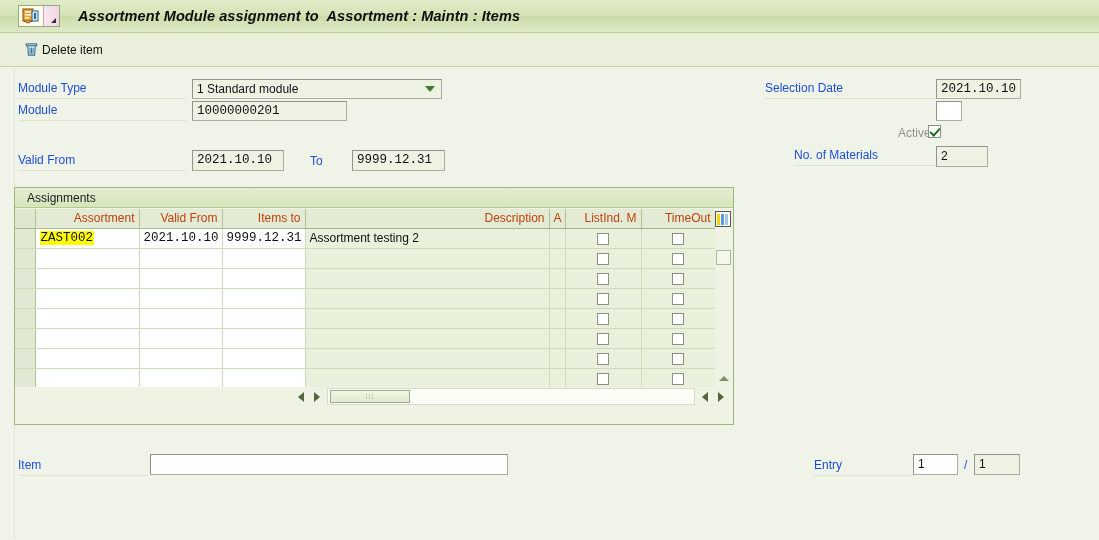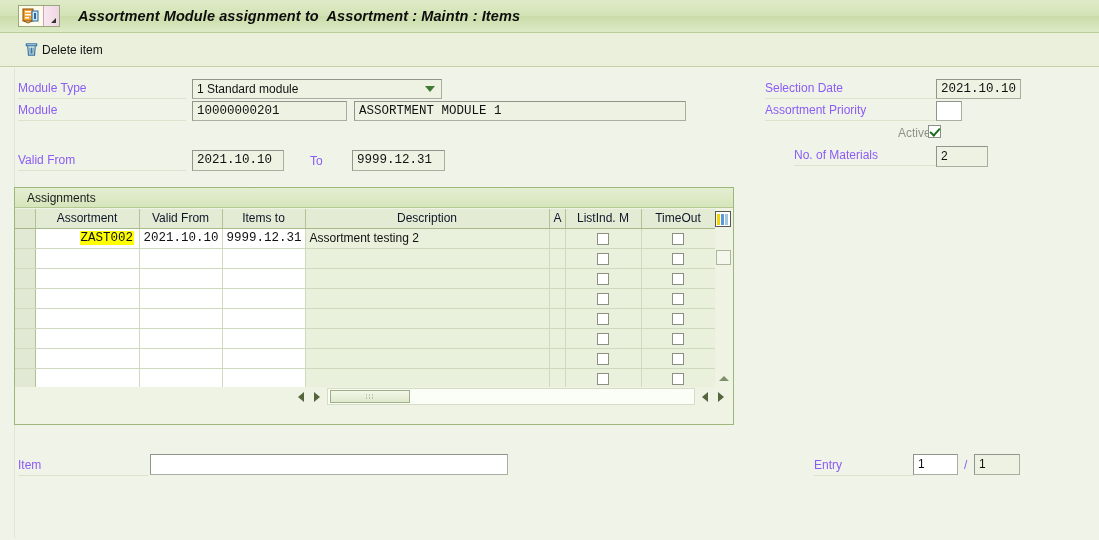--- a/index.html
+++ b/index.html
@@ -80,21 +80,21 @@
     color: #111;
   }
   .trash-ico { width: 15px; height: 15px; display:block; }
 
   
   .formarea {
     position: absolute; left: 0; top: 68px;
     width: 1099px; height: 110px;
   }
   .lbl {
-    font-size: 12px; color: #8b5cf6;
+    font-size: 12px; color: #1d4ed8;
     white-space: pre;
   }
   .lbl.dim { color: #8d9488; }
 
   .ul-row {
     position: absolute;
     border-bottom: 1px solid #dbe3cc;
   }
 
   .fld {
@@ -174,24 +174,24 @@
     border-collapse: collapse;
     table-layout: fixed;
     width: 700px;
     font-size: 12px;
   }
   table.grid th {
     background: #e3ebd4;
     border-right: 1px solid #b3c196;
     border-bottom: 1px solid #a8b98c;
     font-weight: normal;
-    text-align: center;
+    text-align: right;
     padding: 2px 4px;
     height: 19px;
-    color: #0f172a;
+    color: #c2410c;
     white-space: nowrap;
     overflow: hidden;
     cursor: pointer;
   }
   table.grid th.sel { width: 20px; padding:0; background:#dfe8cf; }
   table.grid td {
     border-right: 1px solid #cfd9be;
     border-bottom: 1px solid #cfd9be;
     height: 20px;
     padding: 1px 4px;
@@ -210,21 +210,21 @@
   table.grid td.greenish { background: #e9f0dc; font-family:"Liberation Sans", sans-serif; font-size:12px; }
   table.grid td.ctr { text-align:center; }
   .cellchk {
     display:inline-block;
     width: 12px; height: 12px;
     border: 1px solid #8a9184;
     background: #fff;
     vertical-align: middle;
     cursor: pointer;
   }
-  .hl { background: #ffff00; padding: 0 1px; margin-left: 40px; }
+  .hl { background: #ffff00; padding: 0 1px; }
 
   
   .colcfg {
     width: 16px; height: 16px;
     border: 1px solid #555;
     background: #fff;
     display: inline-block;
     position: relative;
     cursor: pointer;
   }
@@ -354,37 +354,33 @@
     </div>
     <div class="combo" style="left:192px; top:11px; width:250px; height:20px;">
       <span>1 Standard module</span>
       <span class="caret"></span>
     </div>
 
     <div class="ul-row" style="left:18px; top:35px; width:168px; height:18px;">
       <span class="lbl">Module</span>
     </div>
     <div class="fld" style="left:192px; top:33px; width:155px; height:20px;">10000000201</div>
-    <div class="fld" style="left:354px; top:33px; width:332px; height:20px;">ASSORTMENT MODULE 1</div>
 
     <div class="ul-row" style="left:18px; top:85px; width:168px; height:18px;">
       <span class="lbl">Valid From</span>
     </div>
     <div class="fld" style="left:192px; top:82px; width:92px; height:21px;">2021.10.10</div>
     <div class="lbl" style="position:absolute; left:310px; top:86px;">To</div>
     <div class="fld" style="left:352px; top:82px; width:93px; height:21px;">9999.12.31</div>
 
     <div class="ul-row" style="left:765px; top:13px; width:193px; height:18px;">
       <span class="lbl">Selection Date</span>
     </div>
     <div class="fld" style="left:936px; top:11px; width:85px; height:20px;">2021.10.10</div>
 
-    <div class="ul-row" style="left:765px; top:35px; width:193px; height:18px;">
-      <span class="lbl">Assortment Priority</span>
-    </div>
     <div class="fld white" style="left:936px; top:33px; width:26px; height:20px;"></div>
 
     <div class="lbl dim" style="position:absolute; left:878px; top:58px;margin-left:20px;">Active</div>
     <div class="chk checked" style="left:928px; top:57px;"></div>
 
     <div class="ul-row" style="left:765px; top:80px; width:193px; height:18px;margin-left:29px;">
       <span class="lbl">No. of Materials</span>
     </div>
     <div class="fld sans" style="left:936px; top:78px; width:52px; height:21px;">2</div>
   </div>

